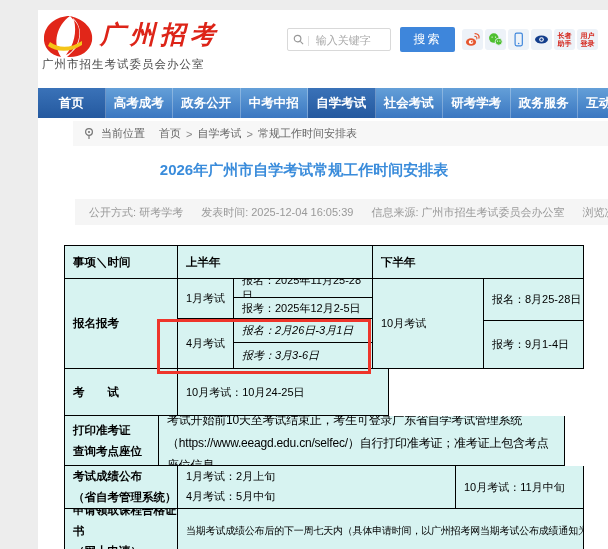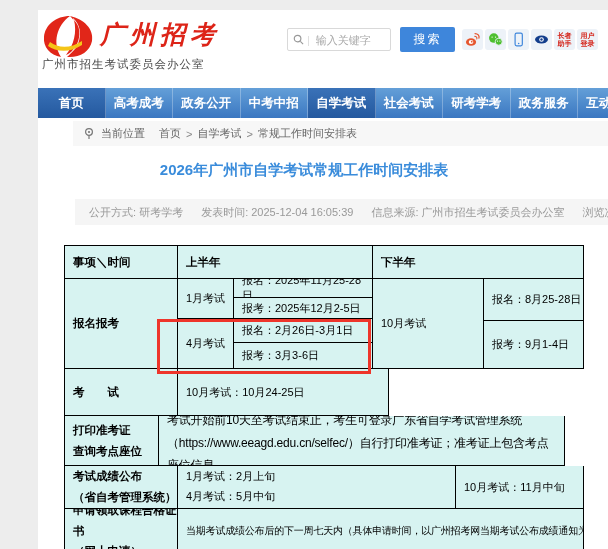--- a/index.html
+++ b/index.html
@@ -189,21 +189,21 @@
       <div class="vgroup" style="width:195px;">
         <div class="hgroup" style="height:40px;">
           <div class="tc" style="width:56px;height:40px;">1月考试</div>
           <div class="vgroup" style="width:139px;">
             <div class="tc" style="height:19px;">报名：2025年11月25-28日</div>
             <div class="tc" style="height:21px;">报考：2025年12月2-5日</div>
           </div>
         </div>
         <div class="hgroup" style="height:50px;">
           <div class="tc" style="width:56px;height:50px;">4月考试</div>
-          <div class="vgroup" style="width:139px;">
+          <div class="vgroup" style="width:139px;font-style:italic;">
             <div class="tc" style="height:24px;">报名：2月26日-3月1日</div>
             <div class="tc" style="height:26px;">报考：3月3-6日</div>
           </div>
         </div>
       </div>
       <div class="hgroup" style="width:211px;">
         <div class="tc" style="width:111px;height:90px;">10月考试</div>
         <div class="vgroup" style="width:100px;">
           <div class="tc" style="height:42px;">报名：8月25-28日</div>
           <div class="tc" style="height:48px;text-align:center;">报考：9月1-4日</div>

